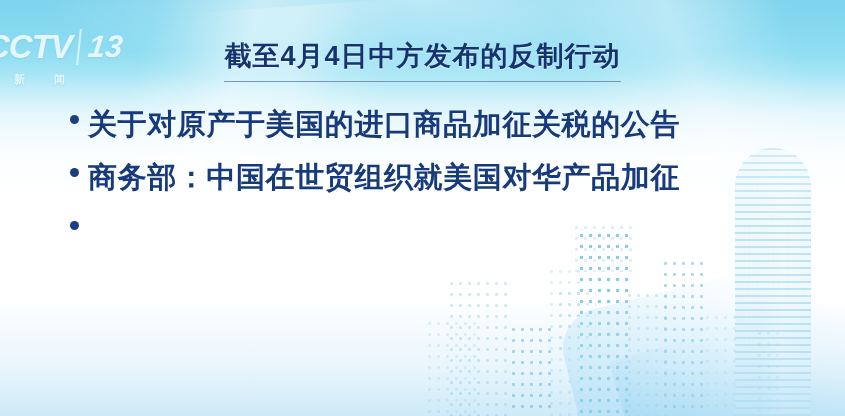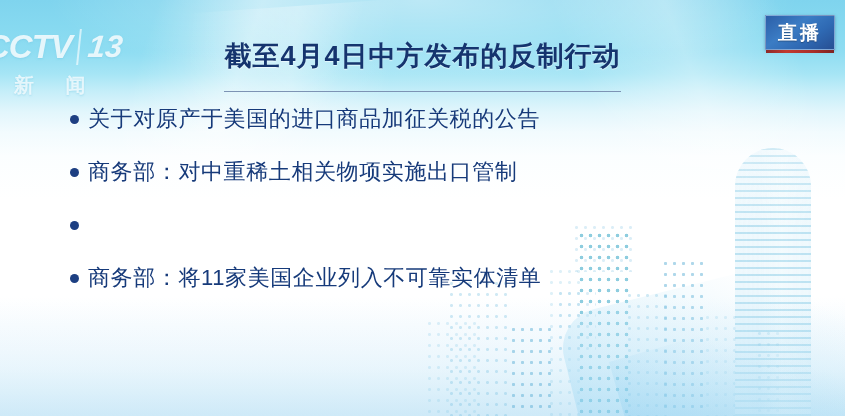--- a/index.html
+++ b/index.html
@@ -208,21 +208,21 @@
     color: rgba(255,255,255,0.80);
     padding-left: 8px;
     border-left: 2px solid rgba(255,255,255,0.62);
     transform: skewX(-6deg);
     text-shadow: 0 1px 2px rgba(120,200,228,0.55);
   }
   .logo-sub {
     position: absolute;
     left: 28px;
     top: 44px;
-    font-size: 20px;
+    font-size: 11px;
     font-weight: bold;
     letter-spacing: 13px;
     color: rgba(255,255,255,0.72);
     text-shadow: 0 1px 2px rgba(120,200,228,0.45);
   }
 
   
   .live-badge {
     position: absolute;
     right: 10px;
@@ -261,21 +261,21 @@
     top: 42px;
     text-align: center;
   }
   .title {
     display: inline-block;
     font-size: 27px;
     font-weight: bold;
     color: #15346e;
     letter-spacing: 1px;
     line-height: 1.1;
-    padding-bottom: 19px;
+    padding-bottom: 9px;
     border-bottom: 1.5px solid #7d93b4;
     text-shadow: 0 1px 1px rgba(255,255,255,0.6);
   }
 
   
   .list {
     position: absolute;
     left: 70px;
     top: 104px;
     right: 20px;
@@ -289,22 +289,22 @@
     flex: 0 0 auto;
     width: 9px;
     height: 9px;
     border-radius: 50%;
     background: #1d3f82;
     margin-top: 11px;
     margin-right: 9px;
     box-shadow: 0 1px 1px rgba(255,255,255,0.55);
   }
   .item-text {
-    font-size: 22px;
-    font-weight: normal;
+    font-size: 29px;
+    font-weight: bold;
     color: #163a7a;
     letter-spacing: 0.6px;
     line-height: 1.4;
     white-space: nowrap;
     text-shadow: 0 1px 1px rgba(255,255,255,0.55);
   }
 </style>
 </head>
 <body>
 
@@ -339,40 +339,32 @@
   <div class="bg-swoosh2"></div>
 
   <div class="logo">
     <div class="logo-main">
       <span class="logo-cctv">CCTV</span>
       <span class="logo-13">13</span>
     </div>
     <div class="logo-sub">新 闻</div>
   </div>
 
-  <div class="live-badge">
-    <span class="live-badge-text">直播</span>
-    <div class="live-badge-rule"></div>
-  </div>
 
   <div class="title-wrap">
     <span class="title">截至4月4日中方发布的反制行动</span>
   </div>
 
   <div class="list">
     <div class="list-item">
       <span class="bullet-dot"></span>
       <span class="item-text">关于对原产于美国的进口商品加征关税的公告</span>
     </div>
     <div class="list-item">
       <span class="bullet-dot"></span>
-      <span class="item-text">商务部：对中重稀土相关物项实施出口管制</span>
+      <span class="item-text">商务部：中国在世贸组织就美国对华产品加征</span>
     </div>
     <div class="list-item">
       <span class="bullet-dot"></span>
     </div>
-    <div class="list-item">
-      <span class="bullet-dot"></span>
-      <span class="item-text">商务部：将11家美国企业列入不可靠实体清单</span>
-    </div>
   </div>
 
 </div>
 
 </body></html>

